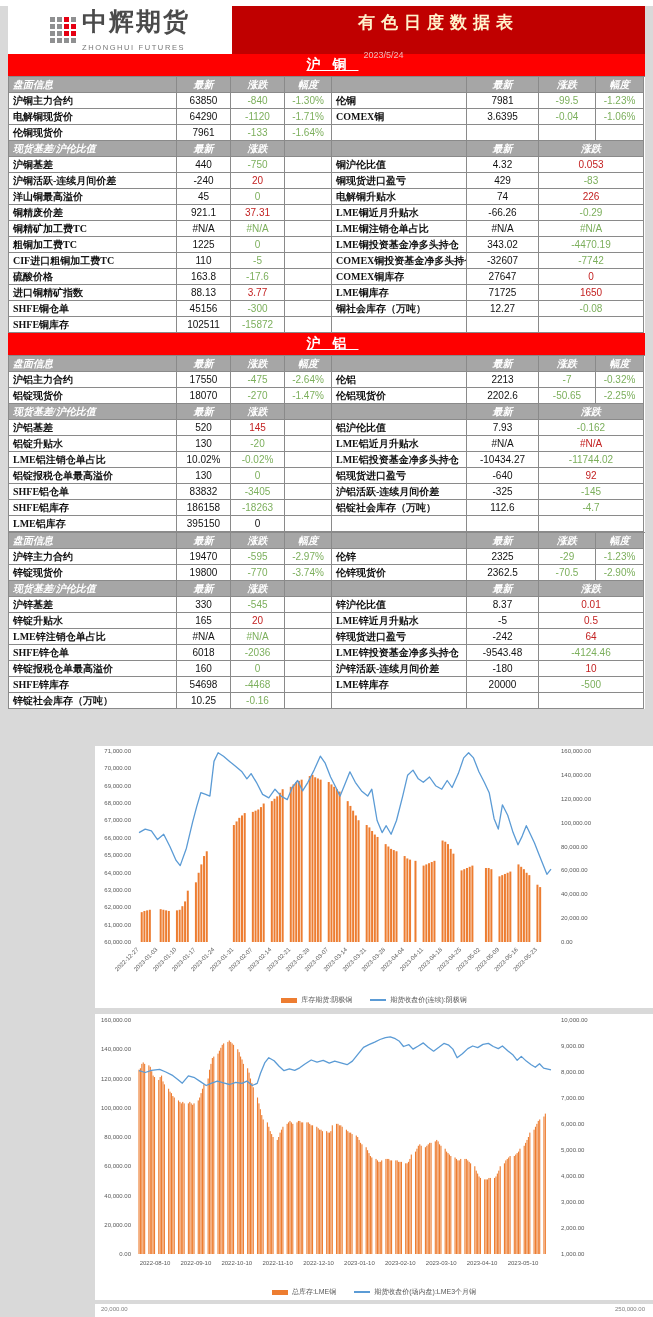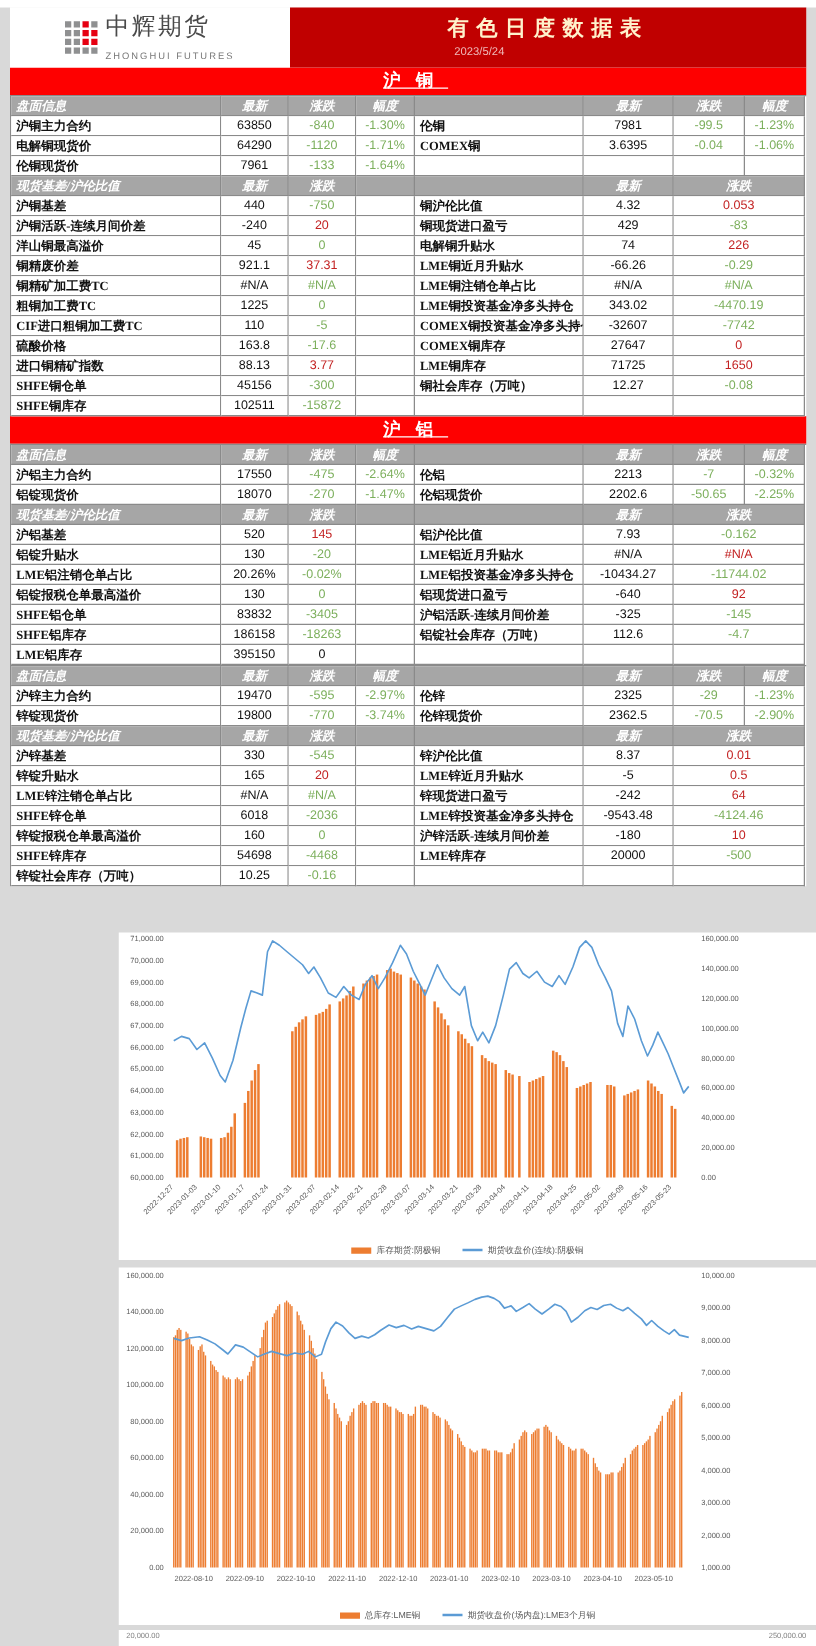--- a/index.html
+++ b/index.html
@@ -8,25 +8,25 @@
   #topstrip{position:absolute;left:0;top:0;width:653px;height:6px;background:#fff;}
   #card{position:absolute;left:8px;top:6px;width:637px;background:#fff;}
   
   #hdr{display:flex;height:48px;}
   #logobox{width:224px;background:#fff;display:flex;align-items:center;justify-content:center;gap:6px;}
   #logomark{display:grid;grid-template-columns:repeat(4,5px);grid-template-rows:repeat(4,5px);gap:2px;}
   #logomark i{display:block;}
   #logomark i.g{background:#8f9091;}
   #logomark i.r{background:#E60012;}
   #logotxt{display:flex;flex-direction:column;line-height:1;}
-  #logo-cn{font-size:19px;font-weight:normal;color:#4a4a4a;letter-spacing:2px;}
+  #logo-cn{font-size:25px;font-weight:bold;color:#4a4a4a;letter-spacing:2px;}
   #logo-en{font-size:7.5px;color:#777;letter-spacing:1.6px;margin-top:10px;}
   #banner{flex:1;background:#C00000;color:#FFF2CC;text-align:center;}
   #doc-title{font-size:17px;font-weight:bold;letter-spacing:6px;margin-top:5px;font-family:"Liberation Serif",serif;}
-  #doc-date{font-size:9px;color:#EFB9B9;position:relative;left:-55px;margin-top:2px;}
+  #doc-date{font-size:9px;color:#EFB9B9;position:relative;left:-55px;margin-top:16px;}
   
   .secbanner{height:22px;background:#FE0000;color:#fff;font-weight:bold;font-size:14px;
     letter-spacing:12px;text-indent:12px;display:flex;align-items:center;justify-content:center;
     font-family:"Liberation Serif",serif;text-decoration:underline;}
   
   .tgrid{display:grid;grid-template-columns:168px 54px 54px 47px 135px 72px 57px 48px;
     border-top:1px solid #8a8a8a;border-left:1px solid #8a8a8a;}
   .cell{height:16px;box-sizing:border-box;border-right:1px solid #8a8a8a;border-bottom:1px solid #8a8a8a;
     display:flex;align-items:center;justify-content:center;font-size:10px;background:#fff;color:#111;
     overflow:hidden;white-space:nowrap;}
@@ -246,21 +246,21 @@
         <div class="cell">7.93</div>
         <div class="cell g" style="grid-column: span 2;">-0.162</div>
         <div class="cell lbl">铝锭升贴水</div>
         <div class="cell">130</div>
         <div class="cell g">-20</div>
         <div class="cell"></div>
         <div class="cell lbl">LME铝近月升贴水</div>
         <div class="cell">#N/A</div>
         <div class="cell r" style="grid-column: span 2;">#N/A</div>
         <div class="cell lbl">LME铝注销仓单占比</div>
-        <div class="cell">20.26%</div>
+        <div class="cell">10.02%</div>
         <div class="cell g">-0.02%</div>
         <div class="cell"></div>
         <div class="cell lbl">LME铝投资基金净多头持仓</div>
         <div class="cell">-10434.27</div>
         <div class="cell g" style="grid-column: span 2;">-11744.02</div>
         <div class="cell lbl">铝锭报税仓单最高溢价</div>
         <div class="cell">130</div>
         <div class="cell g">0</div>
         <div class="cell"></div>
         <div class="cell lbl">铝现货进口盈亏</div>

